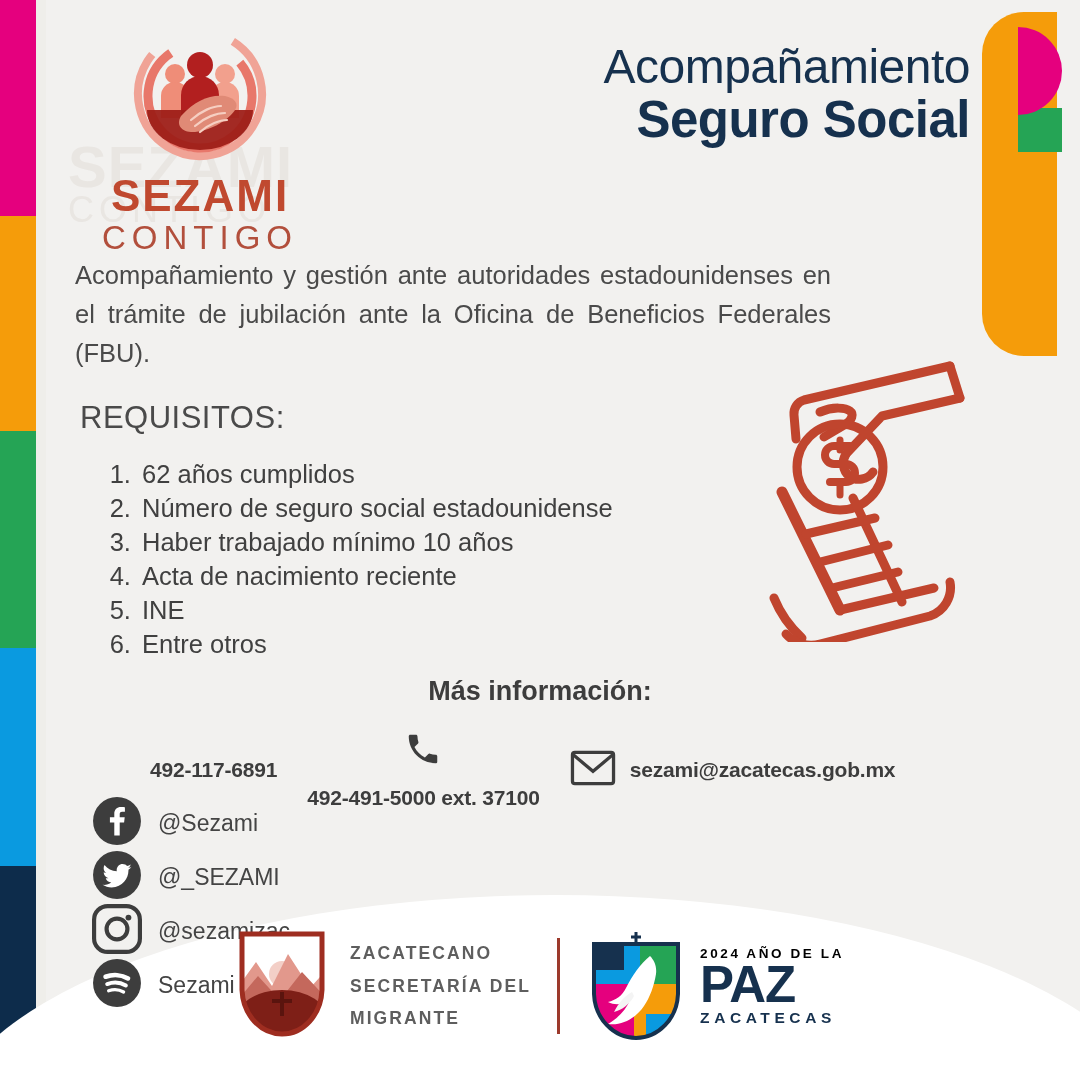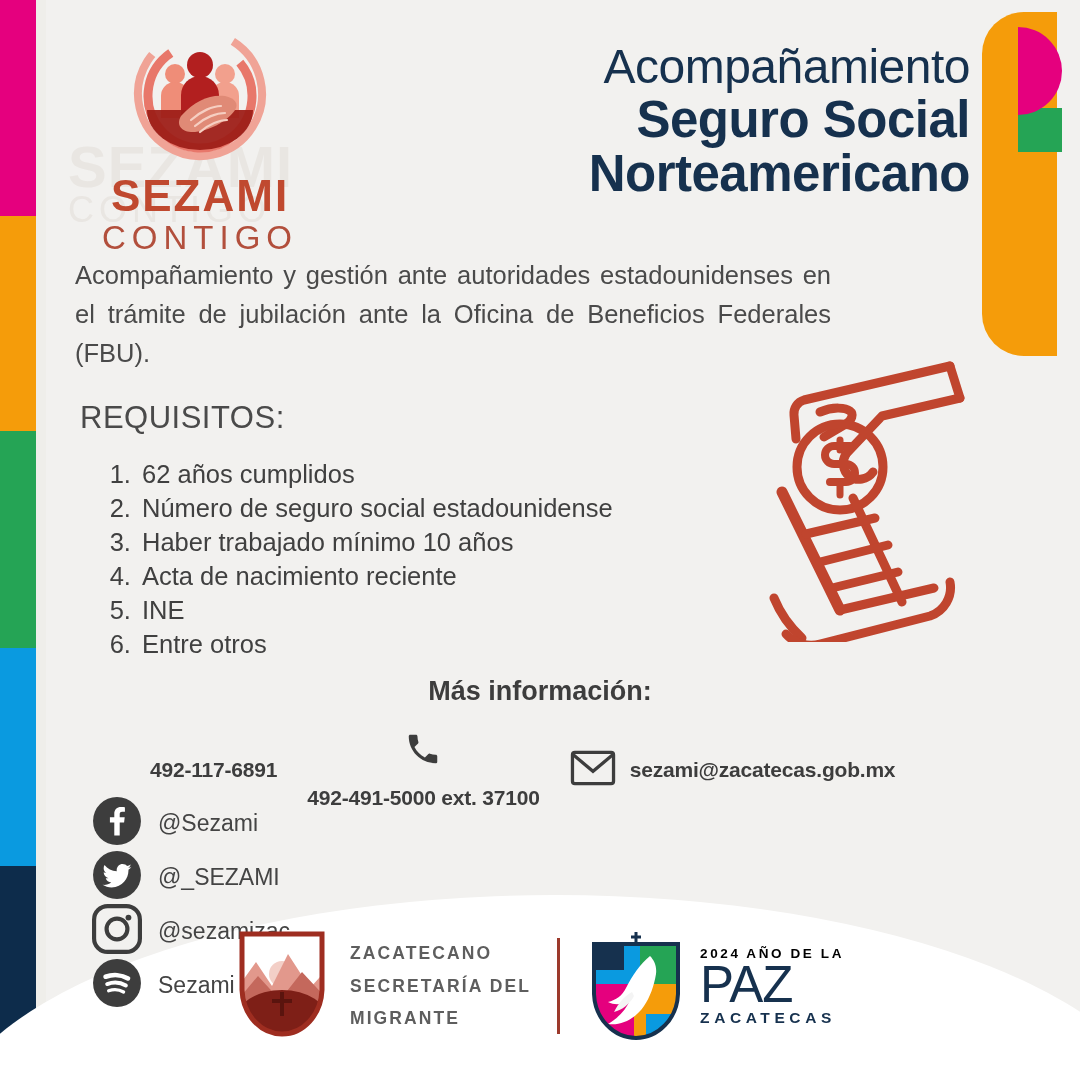--- a/index.html
+++ b/index.html
@@ -252,21 +252,21 @@
   .paz-text { line-height: 1; }
   .paz-year {
     font-size: 13.5px;
     font-weight: bold;
     color: #000000;
     letter-spacing: 2.6px;
     margin-bottom: 3px;
   }
   .paz-big {
     font-size: 51px;
-    font-weight: normal;
+    font-weight: bold;
     color: #16314e;
     letter-spacing: -1px;
     line-height: 0.88;
   }
   .paz-zac {
     font-size: 15.5px;
     font-weight: bold;
     color: #16314e;
     letter-spacing: 4.6px;
     margin-top: 2px;
@@ -320,21 +320,20 @@
       </svg>
     </div>
 
     <div class="logo-word">SEZAMI</div>
     <div class="logo-sub">CONTIGO</div>
   </div>
 
   <div class="headline">
     <div class="l1">Acompañamiento</div>
     <div class="l2">Seguro Social</div>
-    <div class="l3">Norteamericano</div>
   </div>
 
   <div class="lede">Acompañamiento y gestión ante autoridades estadounidenses en el trámite de jubilación ante la Oficina de Beneficios Federales (FBU).</div>
 
   <div class="req-title">REQUISITOS:</div>
   <ol class="req-list">
     <li>62 años cumplidos</li>
     <li>Número de seguro social estadounidense</li>
     <li>Haber trabajado mínimo 10 años</li>
     <li>Acta de nacimiento reciente</li>

